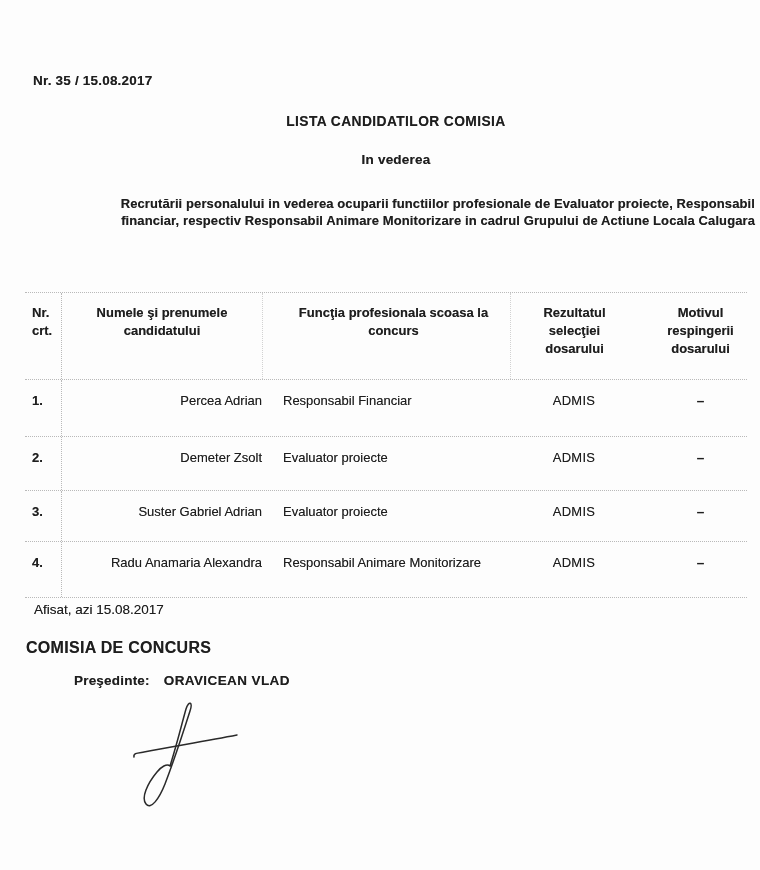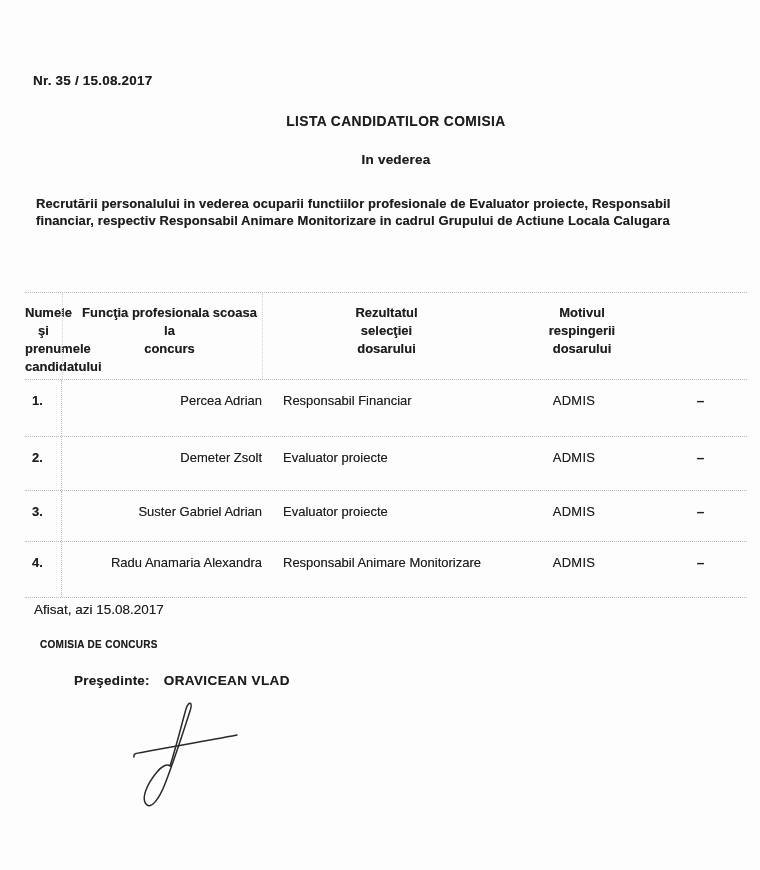--- a/index.html
+++ b/index.html
@@ -13,21 +13,21 @@
     text-shadow:0 0 .4px rgba(30,30,30,.55); 
   }
   .abs { position:absolute; }
 
   
   .doc-number { left:33px; top:73px; font-size:13.5px; font-weight:700; letter-spacing:.2px; }
   .doc-title  { left:36px; top:114px; width:720px; text-align:center; font-size:13.8px; font-weight:700; letter-spacing:.4px; }
   .doc-subtitle { left:36px; top:152px; width:720px; text-align:center; font-size:13.5px; font-weight:700; letter-spacing:.2px; }
   .doc-paragraph {
     left:36px; top:196px; width:719px;
-    text-align:left; font-size:13px; font-weight:700;
+    text-align:right; font-size:13px; font-weight:700;
     line-height:16.5px; white-space:pre-line; letter-spacing:.1px;
   }
 
   
   .table { left:25px; top:292px; width:722px; font-size:13px; }
   .trow { display:grid; grid-template-columns:37px 200px 248px 128px 109px; border-bottom:1px dotted #b9b9b9; box-sizing:border-box; }
   .trow.header { border-top:1px dotted #b9b9b9; height:88px; font-weight:700; line-height:18px; }
   .trow.r1 { height:57px; } .trow.r2 { height:54px; } .trow.r3 { height:51px; } .trow.r4 { height:56px; }
   .cell { box-sizing:border-box; }
   .c1 { border-right:1px dotted #b9b9b9; padding-left:7px; }
@@ -38,39 +38,41 @@
   .header .c5 { padding-left:16px; }
   .data .cell { padding-top:13px; }
   .data .c1 { font-weight:700; }
   .data .c2 { text-align:right; }
   .data .c3 { padding-left:21px; }
   .data .c4 { text-align:center; letter-spacing:.3px; }
   .data .c5 { text-align:center; padding-left:16px; font-weight:600; font-size:13.5px; }
 
   
   .posted-line { left:34px; top:602px; font-size:13.5px; }
-  .committee   { left:40px; top:639px; font-size:10px; font-weight:700; letter-spacing:.3px;text-align:right; }
+  .committee   { left:26px; top:639px; font-size:16px; font-weight:700; letter-spacing:.3px;text-align:right; }
   .president   { left:34px; top:673px; font-size:13.5px; font-weight:700; letter-spacing:.2px;padding-left:40px; }
   .president .name { margin-left:14px; letter-spacing:.4px; }
   .signature { left:128px; top:700px; }
 </style>
 </head>
 <body>
 
 <div class="page">
 
   <div class="abs doc-number">Nr. 35 / 15.08.2017</div>
   <div class="abs doc-title">LISTA CANDIDATILOR COMISIA</div>
   <div class="abs doc-subtitle">In vederea</div>
   <div class="abs doc-paragraph">Recrutării personalului in vederea ocuparii functiilor profesionale de Evaluator proiecte, Responsabil
 financiar, respectiv Responsabil Animare Monitorizare in cadrul Grupului de Actiune Locala Calugara</div>
 
   <div class="abs table">
 
     <div class="trow header">
+      <div class="cell c1">Nr.
+crt.</div>
       <div class="cell c2">Numele şi prenumele
 candidatului</div>
       <div class="cell c3">Funcţia profesionala scoasa la
 concurs</div>
       <div class="cell c4">Rezultatul
 selecţiei
 dosarului</div>
       <div class="cell c5">Motivul
 respingerii
 dosarului</div>

